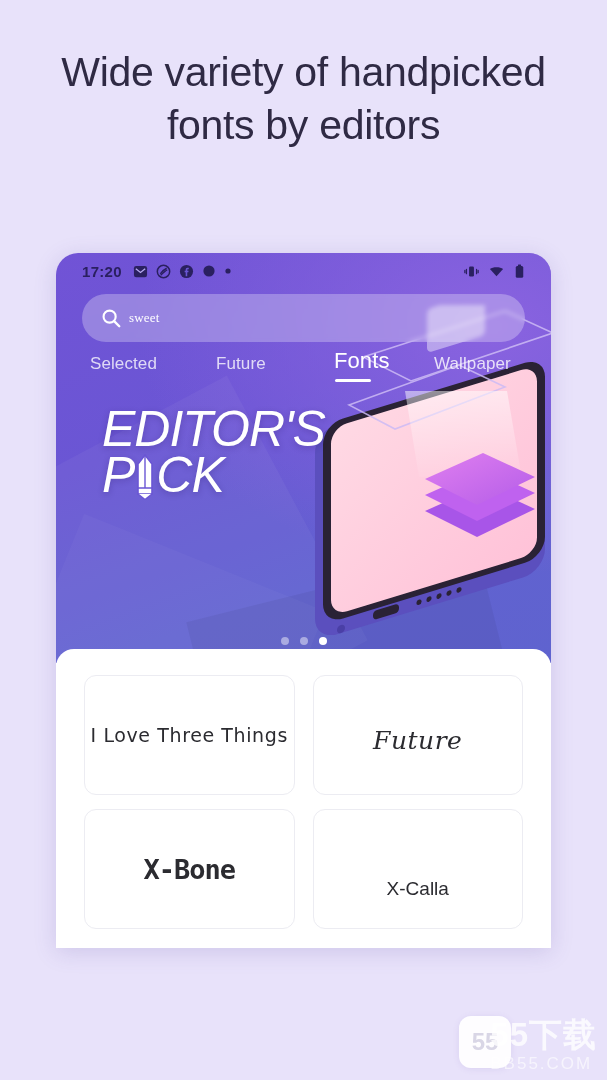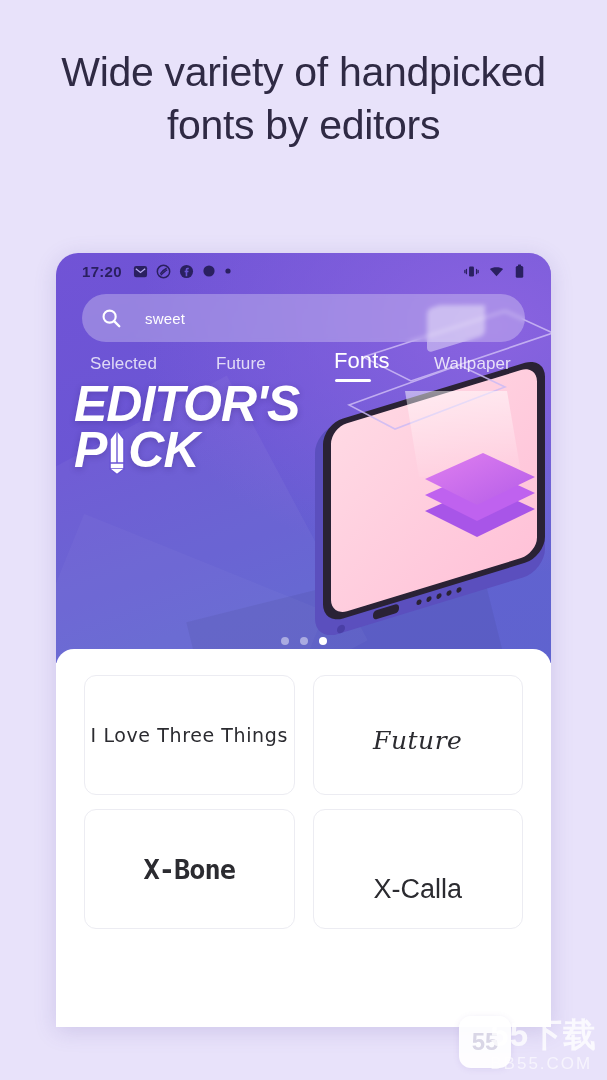--- a/index.html
+++ b/index.html
@@ -21,21 +21,21 @@
     font-weight:400;
     letter-spacing:-0.3px;
   }
 
   
   .phone {
     position:absolute;
     left:56px;
     top:253px;
     width:495px;
-    height:774px;
+    height:695px;
     border-radius:22px 22px 0 0;
     overflow:hidden;
     background:#ffffff;
     box-shadow:0 4px 22px rgba(90,70,160,.18);
   }
 
   
   .banner {
     position:relative;
     height:410px;
@@ -71,24 +71,25 @@
     height:48px;
     border-radius:24px;
     background:rgba(255,255,255,.28);
     display:flex;
     align-items:center;
     padding:0 18px;
     backdrop-filter:blur(2px);
   }
   .search .q { flex:0 0 auto; }
   .search .val {
-    margin-left:23px;
+    margin-left:7px;
     color:#ffffff;
-    font-size:15px;
+    font-size:13px;
     letter-spacing:.2px;
+    font-family:Liberation Serif, serif;
   }
 
   
   .tabs {
     position:relative;
     z-index:6;
     display:flex;
     align-items:flex-end;
     padding:6px 22px 0 34px;
     gap:0;
@@ -113,24 +114,24 @@
     width:36px; height:3px;
     border-radius:2px;
     background:#ffffff;
   }
   .tab.t-wall { color:rgba(255,255,255,.80); }
 
   
   .wordmark {
     position:relative;
     z-index:6;
-    margin-top:3px;
-    padding-left:18px;
+    margin-top:28px;
+    padding-left:46px;
     color:#fff;
-    font-weight:bold;
+    font-weight:normal;
     font-style:italic;
     line-height:.92;
     letter-spacing:-1px;
     text-shadow:0 2px 6px rgba(40,20,90,.25);
   }
   .wm1 { font-size:50px; }
   .wm2 { font-size:50px; display:flex; align-items:center; }
   .pencil { display:inline-block; margin:0 1px; transform:translateY(2px); }
 
   
@@ -163,21 +164,21 @@
     background:#fff;
     display:flex;
     align-items:center;
     justify-content:center;
     color:#2b2b30;
     overflow:hidden;
   }
   .fc-hand   { font-family:"DejaVu Sans", sans-serif; font-size:19px; letter-spacing:.6px; }
   .fc-script { font-family:"DejaVu Serif", serif; font-style:italic; font-size:25px; letter-spacing:.5px;margin-top:11px; }
   .fc-glitch { font-family:"DejaVu Sans Mono", monospace; font-weight:bold; font-size:27px; letter-spacing:-1px; position:relative; }
-  .fc-plain  { font-family:"Liberation Sans", sans-serif; font-size:27px;margin-top:40px; }
+  .fc-plain  { font-family:"Liberation Sans", sans-serif; font-size:19px;margin-top:40px; }
   .fc-cursive{ font-family:"DejaVu Serif", serif; font-style:italic; font-size:26px; letter-spacing:1px; }
   .fc-rainbow {
     font-family:"DejaVu Sans", sans-serif;
     font-size:25px; font-weight:600; letter-spacing:1px;
     background:linear-gradient(90deg,#e85ab8 0%,#b466e8 22%,#f0a14a 42%,#46c8e0 62%,#7b8ff0 82%,#9c7ff2 100%);
     -webkit-background-clip:text; background-clip:text;
     -webkit-text-fill-color:transparent; color:transparent;
   }
 
   

